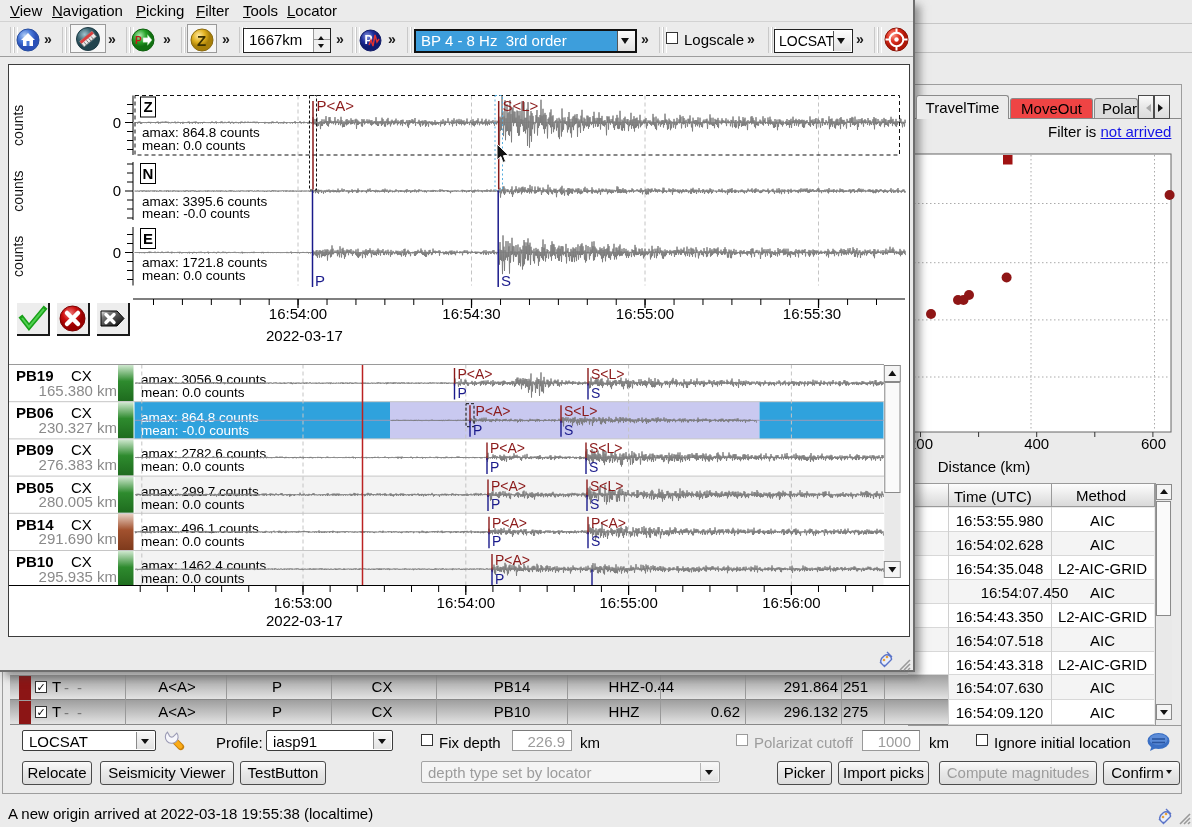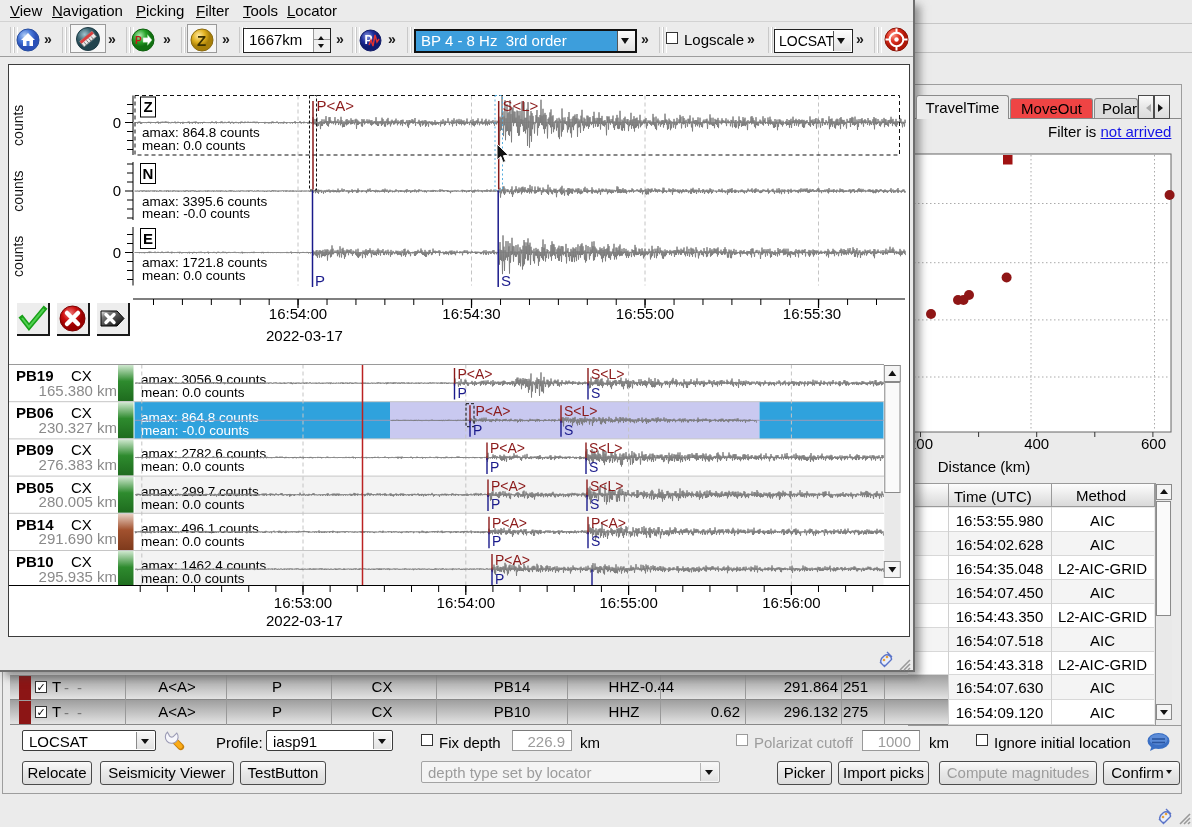--- a/index.html
+++ b/index.html
@@ -86,21 +86,21 @@
       <div style="position: absolute; left: 908px; top: 507.5px; width: 246px; height: 24px; background: rgb(255, 255, 255); border-bottom: 1px solid rgb(216, 216, 216); box-sizing: border-box;"></div>
       <div style="position: absolute; left: 948px; top: 511.5px; width: 103px; text-align: center; font-size: 15px;">16:53:55.980</div>
       <div style="position: absolute; left: 1051px; top: 511.5px; width: 103px; text-align: center; font-size: 15px;">AIC</div>
       <div style="position: absolute; left: 908px; top: 531.5px; width: 246px; height: 24px; background: rgb(244, 244, 244); border-bottom: 1px solid rgb(216, 216, 216); box-sizing: border-box;"></div>
       <div style="position: absolute; left: 948px; top: 535.5px; width: 103px; text-align: center; font-size: 15px;">16:54:02.628</div>
       <div style="position: absolute; left: 1051px; top: 535.5px; width: 103px; text-align: center; font-size: 15px;">AIC</div>
       <div style="position: absolute; left: 908px; top: 555.5px; width: 246px; height: 24px; background: rgb(255, 255, 255); border-bottom: 1px solid rgb(216, 216, 216); box-sizing: border-box;"></div>
       <div style="position: absolute; left: 948px; top: 559.5px; width: 103px; text-align: center; font-size: 15px;">16:54:35.048</div>
       <div style="position: absolute; left: 1051px; top: 559.5px; width: 103px; text-align: center; font-size: 15px;">L2-AIC-GRID</div>
       <div style="position: absolute; left: 908px; top: 579.5px; width: 246px; height: 24px; background: rgb(244, 244, 244); border-bottom: 1px solid rgb(216, 216, 216); box-sizing: border-box;"></div>
-      <div style="position: absolute; left: 948px; top: 583.5px; width: 103px; text-align: center; font-size: 15px;">16:54:07.450</div>
+      <div style="position: absolute; left: 948px; top: 583.5px; width: 103px; text-align: center; font-size: 15px; padding-left: 25px;">16:54:07.450</div>
       <div style="position: absolute; left: 1051px; top: 583.5px; width: 103px; text-align: center; font-size: 15px;">AIC</div>
       <div style="position: absolute; left: 908px; top: 603.5px; width: 246px; height: 24px; background: rgb(255, 255, 255); border-bottom: 1px solid rgb(216, 216, 216); box-sizing: border-box;"></div>
       <div style="position: absolute; left: 948px; top: 607.5px; width: 103px; text-align: center; font-size: 15px;">16:54:43.350</div>
       <div style="position: absolute; left: 1051px; top: 607.5px; width: 103px; text-align: center; font-size: 15px;">L2-AIC-GRID</div>
       <div style="position: absolute; left: 908px; top: 627.5px; width: 246px; height: 24px; background: rgb(244, 244, 244); border-bottom: 1px solid rgb(216, 216, 216); box-sizing: border-box;"></div>
       <div style="position: absolute; left: 948px; top: 631.5px; width: 103px; text-align: center; font-size: 15px;">16:54:07.518</div>
       <div style="position: absolute; left: 1051px; top: 631.5px; width: 103px; text-align: center; font-size: 15px;">AIC</div>
       <div style="position: absolute; left: 908px; top: 651.5px; width: 246px; height: 23.9px; background: rgb(255, 255, 255); border-bottom: 1px solid rgb(216, 216, 216); box-sizing: border-box;"></div>
       <div style="position: absolute; left: 948px; top: 655.5px; width: 103px; text-align: center; font-size: 15px;">16:54:43.318</div>
       <div style="position: absolute; left: 1051px; top: 655.5px; width: 103px; text-align: center; font-size: 15px;">L2-AIC-GRID</div>
@@ -210,20 +210,21 @@
         <span class="arr" style="border-left-color:#b5b5b5;"></span>
       </div>
  <div class="btn" style="left:777px;top:761px;width:55px;height:24px;line-height:22px;">Picker</div>
  <div class="btn" style="left:838px;top:761px;width:91px;height:24px;line-height:22px;">Import picks</div>
  <div class="btn" style="left:939px;top:761px;width:158px;height:24px;line-height:22px;color:#9c9c9c;">Compute magnitudes</div>
  <div class="btn" style="left:1103px;top:761px;width:77px;height:24px;line-height:22px;">Confirm<span style="display:inline-block;margin-left:2px;margin-bottom:1px;border:3.5px solid transparent;border-top:4.5px solid #111;"></span></div>
 </div>
 
 <div class="vl" style="left:2px;top:672px;height:121px;background:#9d9d9d"></div>
 <div class="hl" style="top:793px;left:2px;width:1180px;background:#9d9d9d"></div>
+<div class="t" style="left:8px;top:805px;font-size:15px;">A new origin arrived at 2022-03-18 19:55:38 (localtime)</div>
 <svg class="abs" style="left:1154px;top:806px;" width="20" height="19" viewBox="0 0 20 19">
   <path d="M5 13 L10 18 M12 3 l5 5 M6.5 9.5 a4.5 4.5 0 0 0 4 7 l6-6 a4.5 4.5 0 0 0 -7 -4 Z" fill="#e8eefb" stroke="#5b74c8" stroke-width="1.4"></path>
   <circle cx="12" cy="8" r="1.3" fill="#e8a23a"></circle>
       <circle cx="9" cy="11" r="1.3" fill="#e8a23a"></circle>
 </svg>
 <svg class="abs" style="left:1178px;top:812px;" width="13" height="13" viewBox="0 0 13 13">
  <g stroke="#999" stroke-width="1.6">
         <line x1="12" y1="2" x2="2" y2="12"></line>
         <line x1="12" y1="6" x2="6" y2="12"></line>
         <line x1="12" y1="10" x2="10" y2="12"></line>

